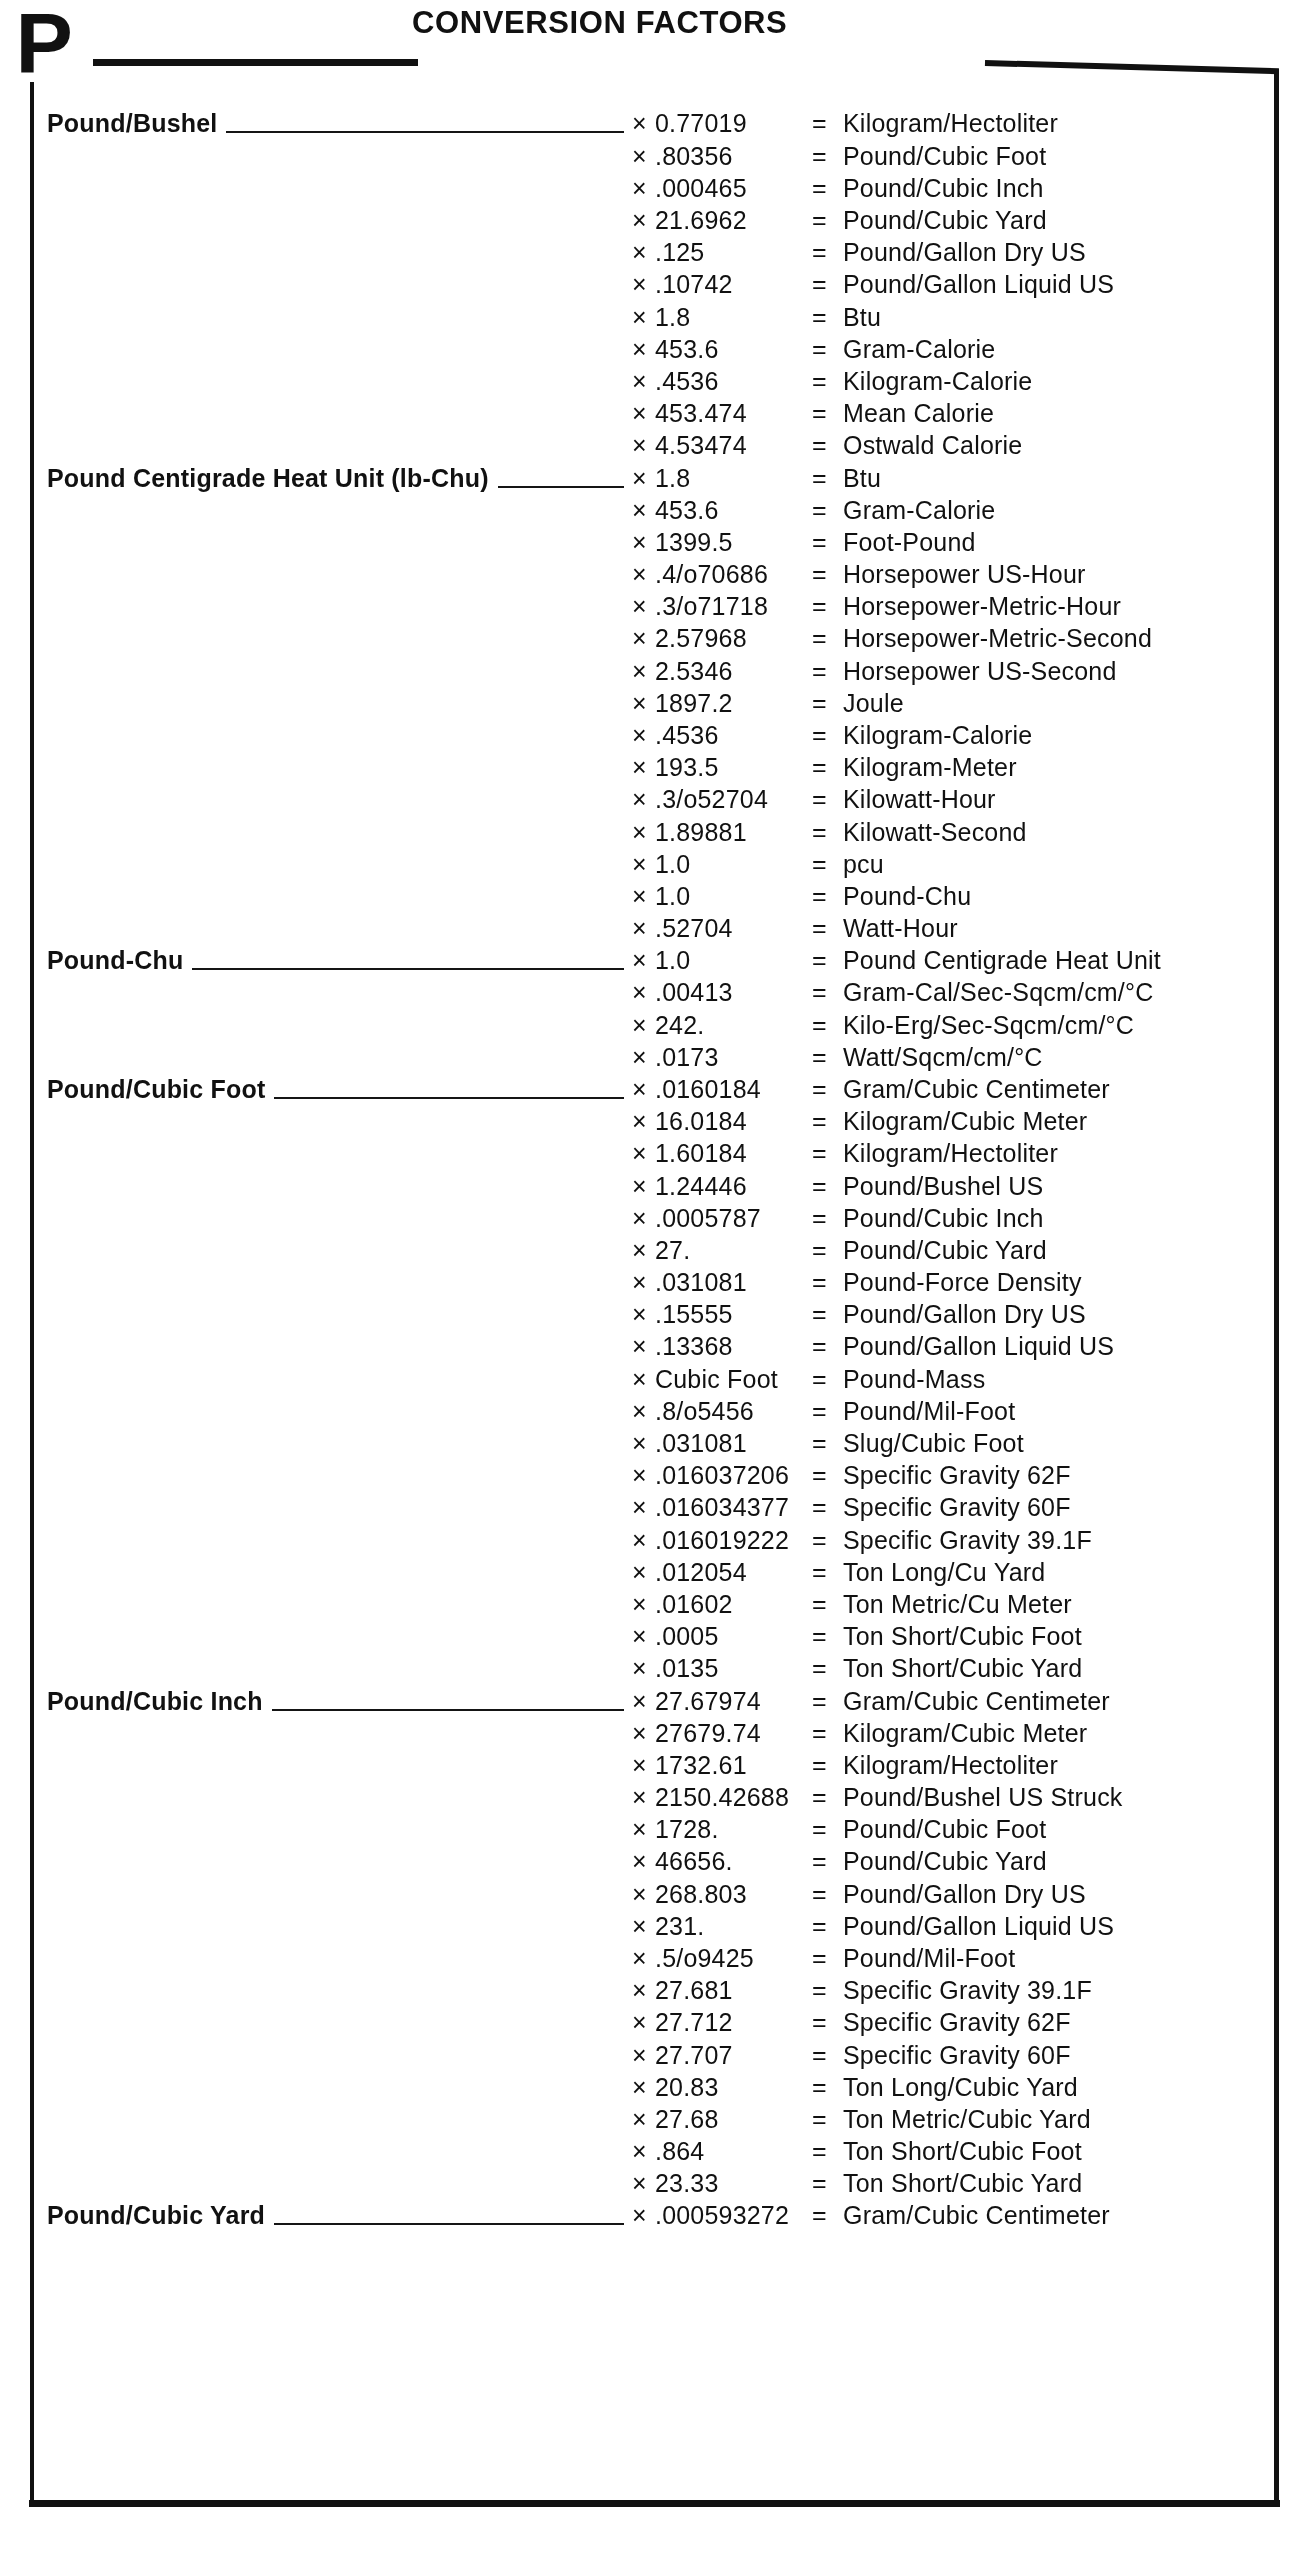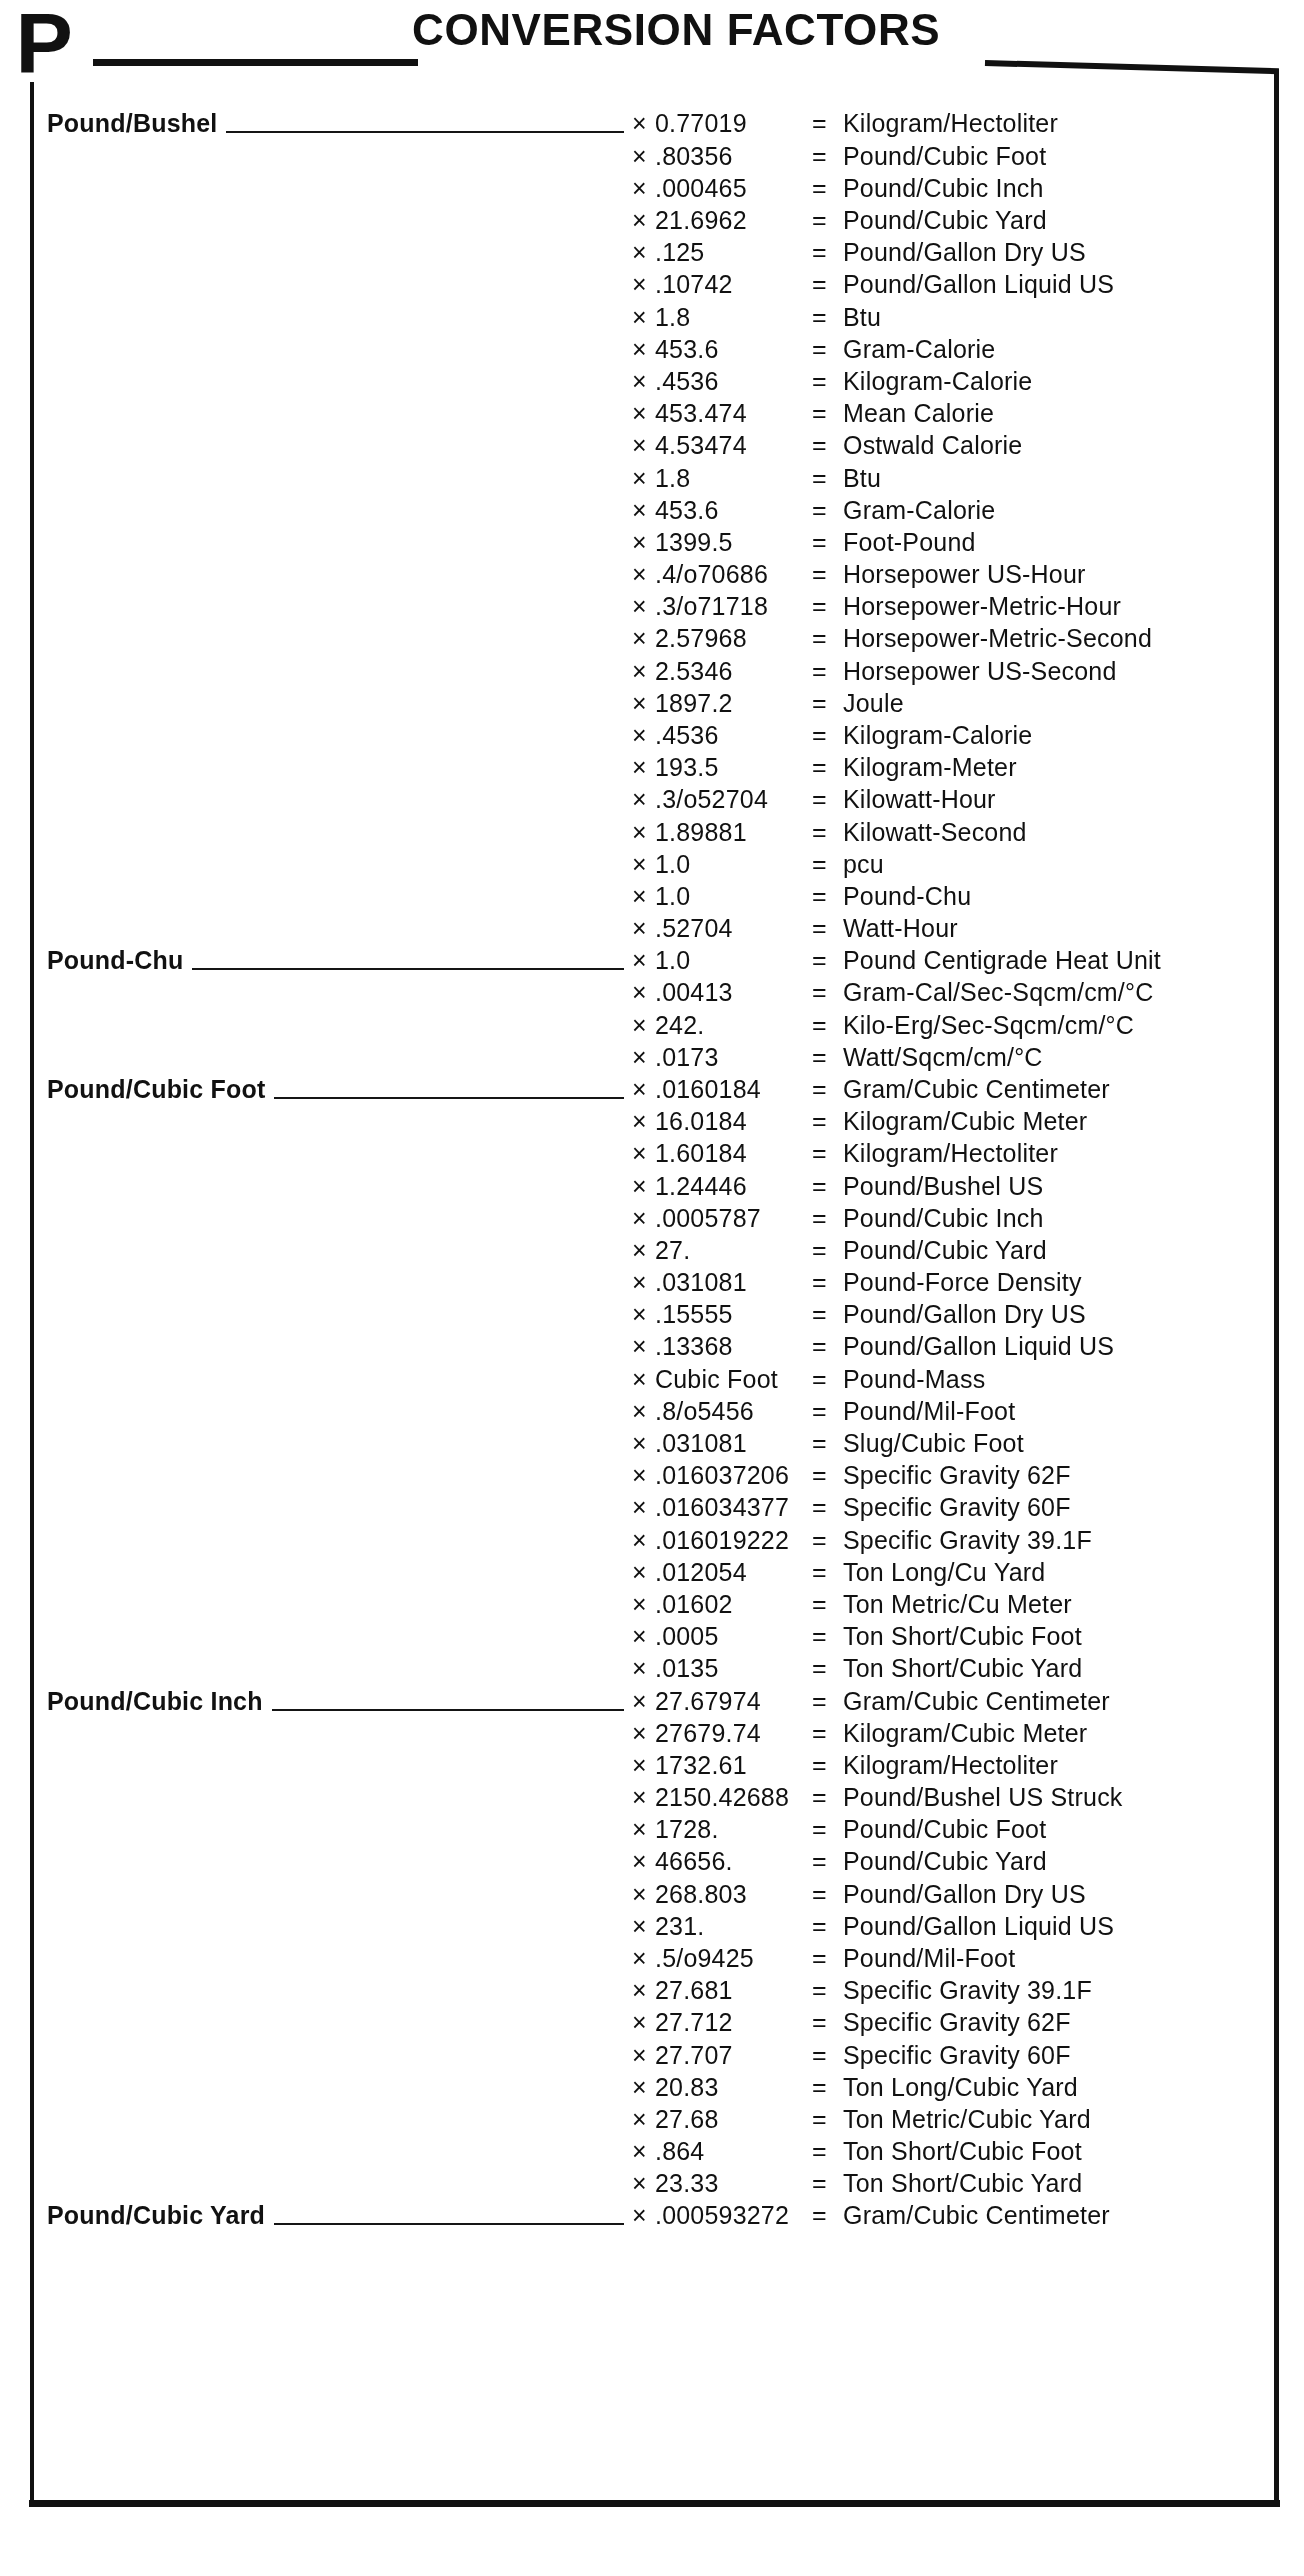--- a/index.html
+++ b/index.html
@@ -18,21 +18,21 @@
     top:0px;
     font-size:86px;
     font-weight:700;
     line-height:1;
   }
   .title{
     position:absolute;
     left:412px;
     top:5.2px;
     margin:0;
-    font-size:44px;
+    font-size:31px;
     font-weight:700;
     letter-spacing:0.6px;
     white-space:nowrap;
   }
   .rule{background:#111;}
   .rule-title-left{
     position:absolute;
     left:93px;
     top:59px;
     width:325px;
@@ -201,20 +201,24 @@
     <span class="result">Mean Calorie</span>
   </div>
       <div class="row" style="top: 429px;">
 
     <span class="times">×</span>
     <span class="factor">4.53474</span>
     <span class="eq">=</span>
     <span class="result">Ostwald Calorie</span>
   </div>
       <div class="row" style="top: 462px;">
+    <div class="labelzone">
+      <span class="label">Pound Centigrade Heat Unit (lb-Chu)</span>
+      <span class="leader"></span>
+    </div>
     <span class="times">×</span>
     <span class="factor">1.8</span>
     <span class="eq">=</span>
     <span class="result">Btu</span>
   </div>
       <div class="row" style="top: 494px;">
 
     <span class="times">×</span>
     <span class="factor">453.6</span>
     <span class="eq">=</span>

